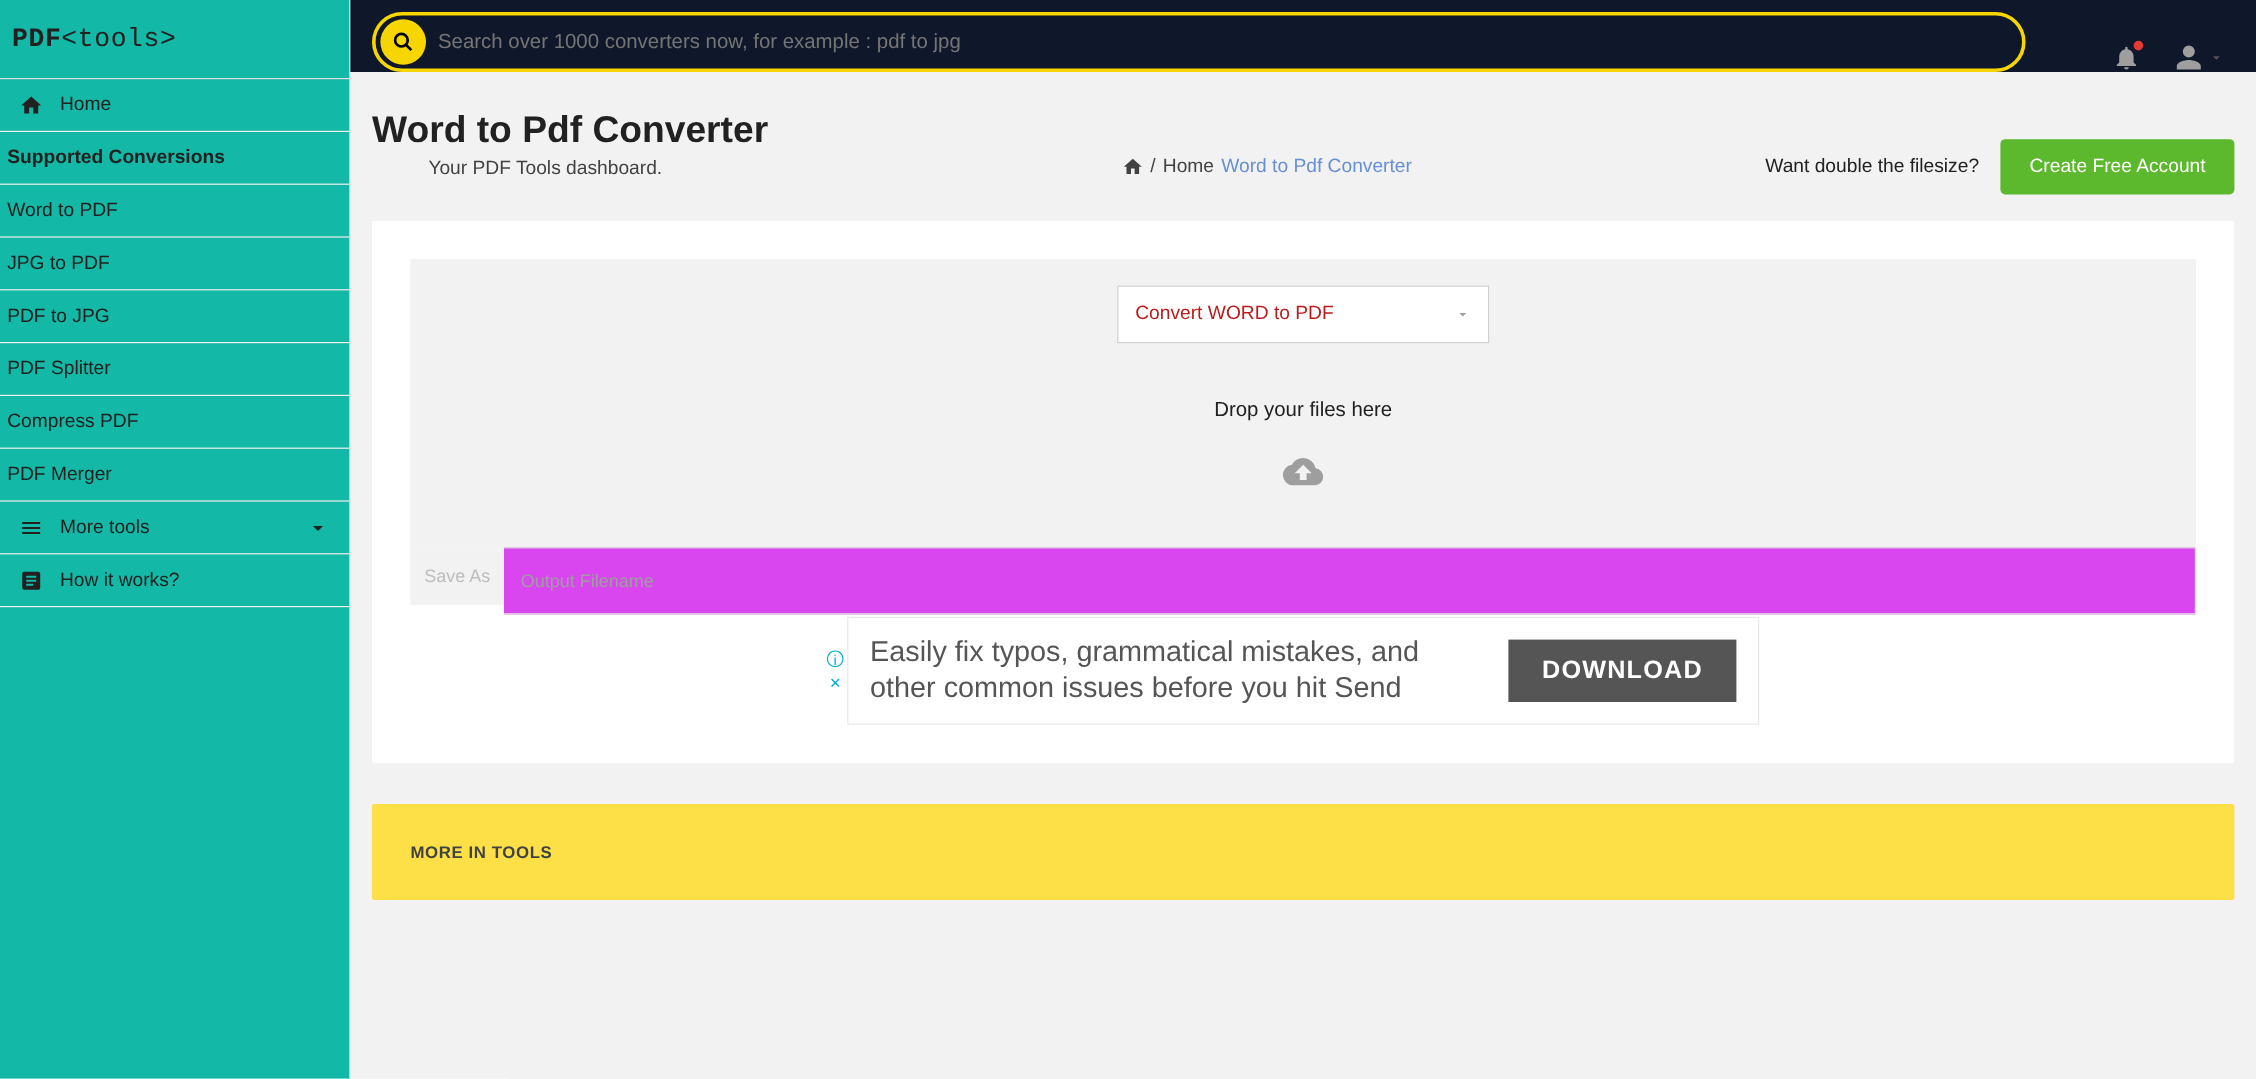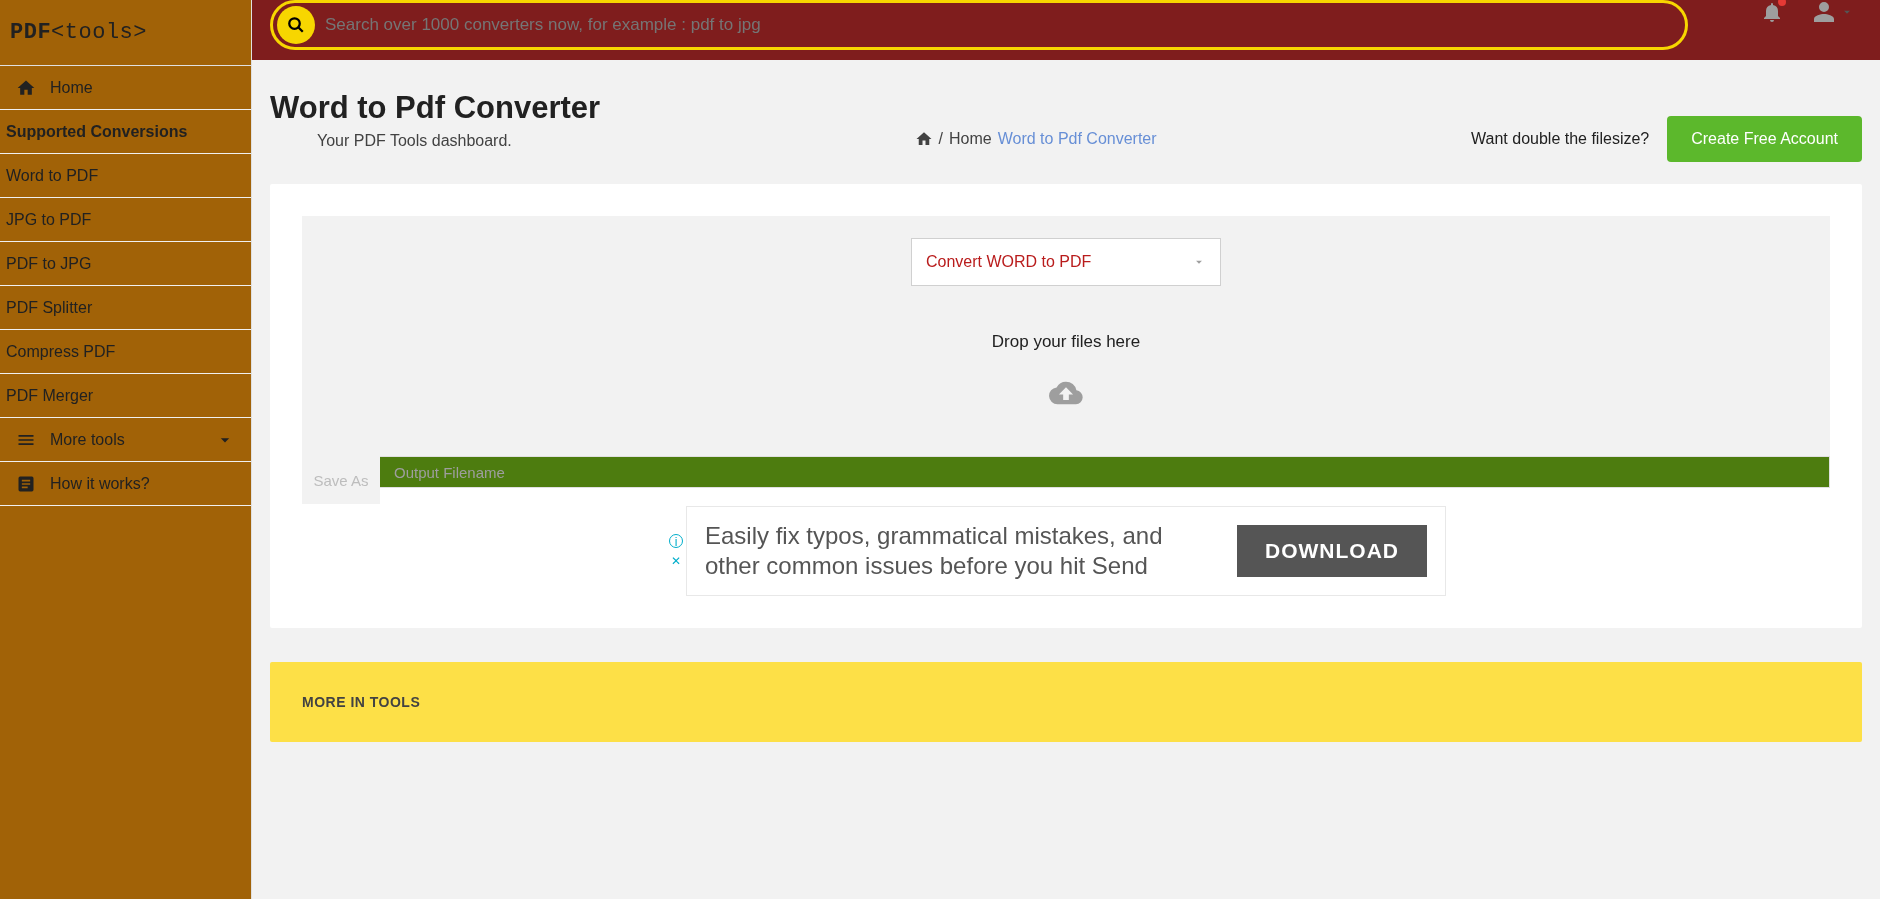--- a/index.html
+++ b/index.html
@@ -1,35 +1,35 @@
 <!DOCTYPE html>
 <html><head>
 <meta charset="utf-8">
 <style>
   * { box-sizing: border-box; margin: 0; padding: 0; }
   html, body { height: 100%; font-family: Arial, Helvetica, sans-serif; background: #fff; color: #212121; }
   a { text-decoration: none; color: inherit; }
 
   
   .app { display: flex; min-height: 100vh; }
-  .sidebar { width: 252px; background: #a16207; border-right: 1px solid #e0e0e0; }
+  .sidebar { width: 292px; background: #14b8a6; border-right: 1px solid #e0e0e0; }
   .logo { padding: 20px 10px 20px 10px; font-family: "Courier New", monospace; font-size: 22px; font-weight: bold; letter-spacing: 0.5px; }
   .logo .thin { font-weight: normal; }
   .nav { border-top: 1px solid #e0e0e0; }
   .nav-item { display: flex; align-items: center; gap: 14px; padding: 12px 16px; height: 44px; font-size: 16px; cursor: pointer; border-bottom: 1px solid #f0f0f0; }
   .nav-item.section-header { font-weight: bold; font-size: 16px; padding-left: 6px; cursor: default; }
   .nav-item .spacer { flex: 1; }
   .nav-item svg, .nav-item .icon { width: 20px; height: 20px; fill: #212121; flex-shrink: 0; }
   .nav-item.sub { padding-left: 6px; }
   .nav-item.more { }
   .nav-item.how { }
 
   
   .main { flex: 1; background: #f2f2f2; display: flex; flex-direction: column; }
-  .topbar { background: #7f1d1d; height: 60px; display: flex; align-items: flex-start; padding: 0 18px 0 18px; gap: 32px; }
+  .topbar { background: #0f172a; height: 60px; display: flex; align-items: flex-end; padding: 0 18px 0 18px; gap: 32px; }
   .search-wrap { flex: 1; position: relative; }
   .search-pill { display: flex; align-items: center; border: 3px solid #f7d600; border-radius: 999px; height: 50px; padding: 0 4px; }
   .search-circle { width: 38px; height: 38px; border-radius: 50%; background: #f7d600; display: flex; align-items: center; justify-content: center; margin-right: 10px; }
   .search-circle svg { width: 18px; height: 18px; stroke: #000; fill: none; stroke-width: 3; }
   .search-input { flex: 1; border: none; outline: none; font-size: 17px; color: #9e9e9e; background: transparent; }
   .top-icons { display: flex; align-items: center; gap: 28px; padding-right: 8px; padding-left: 40px; }
   .bell { position: relative; width: 24px; height: 24px; }
   .bell svg { width: 24px; height: 24px; fill: #9e9e9e; }
   .bell .dot { position: absolute; top: -2px; right: -2px; width: 8px; height: 8px; background: #e53935; border-radius: 50%; }
   .user { display: flex; align-items: center; gap: 4px; cursor: pointer; }
@@ -51,21 +51,21 @@
   .card { background: #fff; margin: 0 18px; padding: 32px; border-radius: 2px; }
   .dropzone-wrap { background: #f2f2f2; padding: 22px 80px 0 80px; }
   .convert-select-wrap { display: flex; justify-content: center; }
   .convert-select { width: 310px; height: 48px; border: 1px solid #d0d0d0; background: #fff; display: flex; align-items: center; justify-content: space-between; padding: 0 14px; color: #b91c1c; font-size: 16px; cursor: pointer; }
   .convert-select svg { width: 14px; height: 14px; fill: #9e9e9e; }
   .drop-area { height: 170px; display: flex; flex-direction: column; align-items: center; justify-content: center; gap: 24px; color: #212121; }
   .drop-area .msg { font-size: 17px; }
   .drop-area svg { width: 34px; height: 34px; fill: #9e9e9e; }
   .saveas-row { display: flex; }
   .saveas-label { width: 78px; height: 48px; background: #f2f2f2; display: flex; align-items: center; justify-content: center; color: #bdbdbd; font-size: 15px; }
-  .saveas-input { flex: 1; height: 32px; border: 1px solid #e0e0e0; border-left: none; padding: 0 14px; font-size: 15px; outline: none; background: #4d7c0f; }
+  .saveas-input { flex: 1; height: 56px; border: 1px solid #e0e0e0; border-left: none; padding: 0 14px; font-size: 15px; outline: none; background: #d946ef; }
   .saveas-input::placeholder { color: #9e9e9e; }
 
   .ad { margin: 2px auto 0 auto; width: 760px; border: 1px solid #e8e8e8; background: #fff; display: flex; align-items: center; padding: 14px 18px; gap: 20px; position: relative; }
   .ad-info { position: absolute; left: -18px; top: 50%; transform: translateY(-50%); display: flex; flex-direction: column; gap: 6px; }
   .ad-info span { width: 14px; height: 14px; font-size: 12px; text-align: center; line-height: 14px; }
   .ad-text { font-size: 24px; color: #555; line-height: 1.25; flex: 1; }
   .ad-btn { background: #555; color: #fff; border: none; padding: 14px 28px; font-size: 21px; font-weight: 700; letter-spacing: 1px; cursor: pointer; }
 
   .more-card { background: #fde047; margin: 34px 18px 0 18px; padding: 32px; border-radius: 2px; }
   .more-card h3 { font-size: 14px; font-weight: 700; letter-spacing: 0.5px; color: #424242; }

